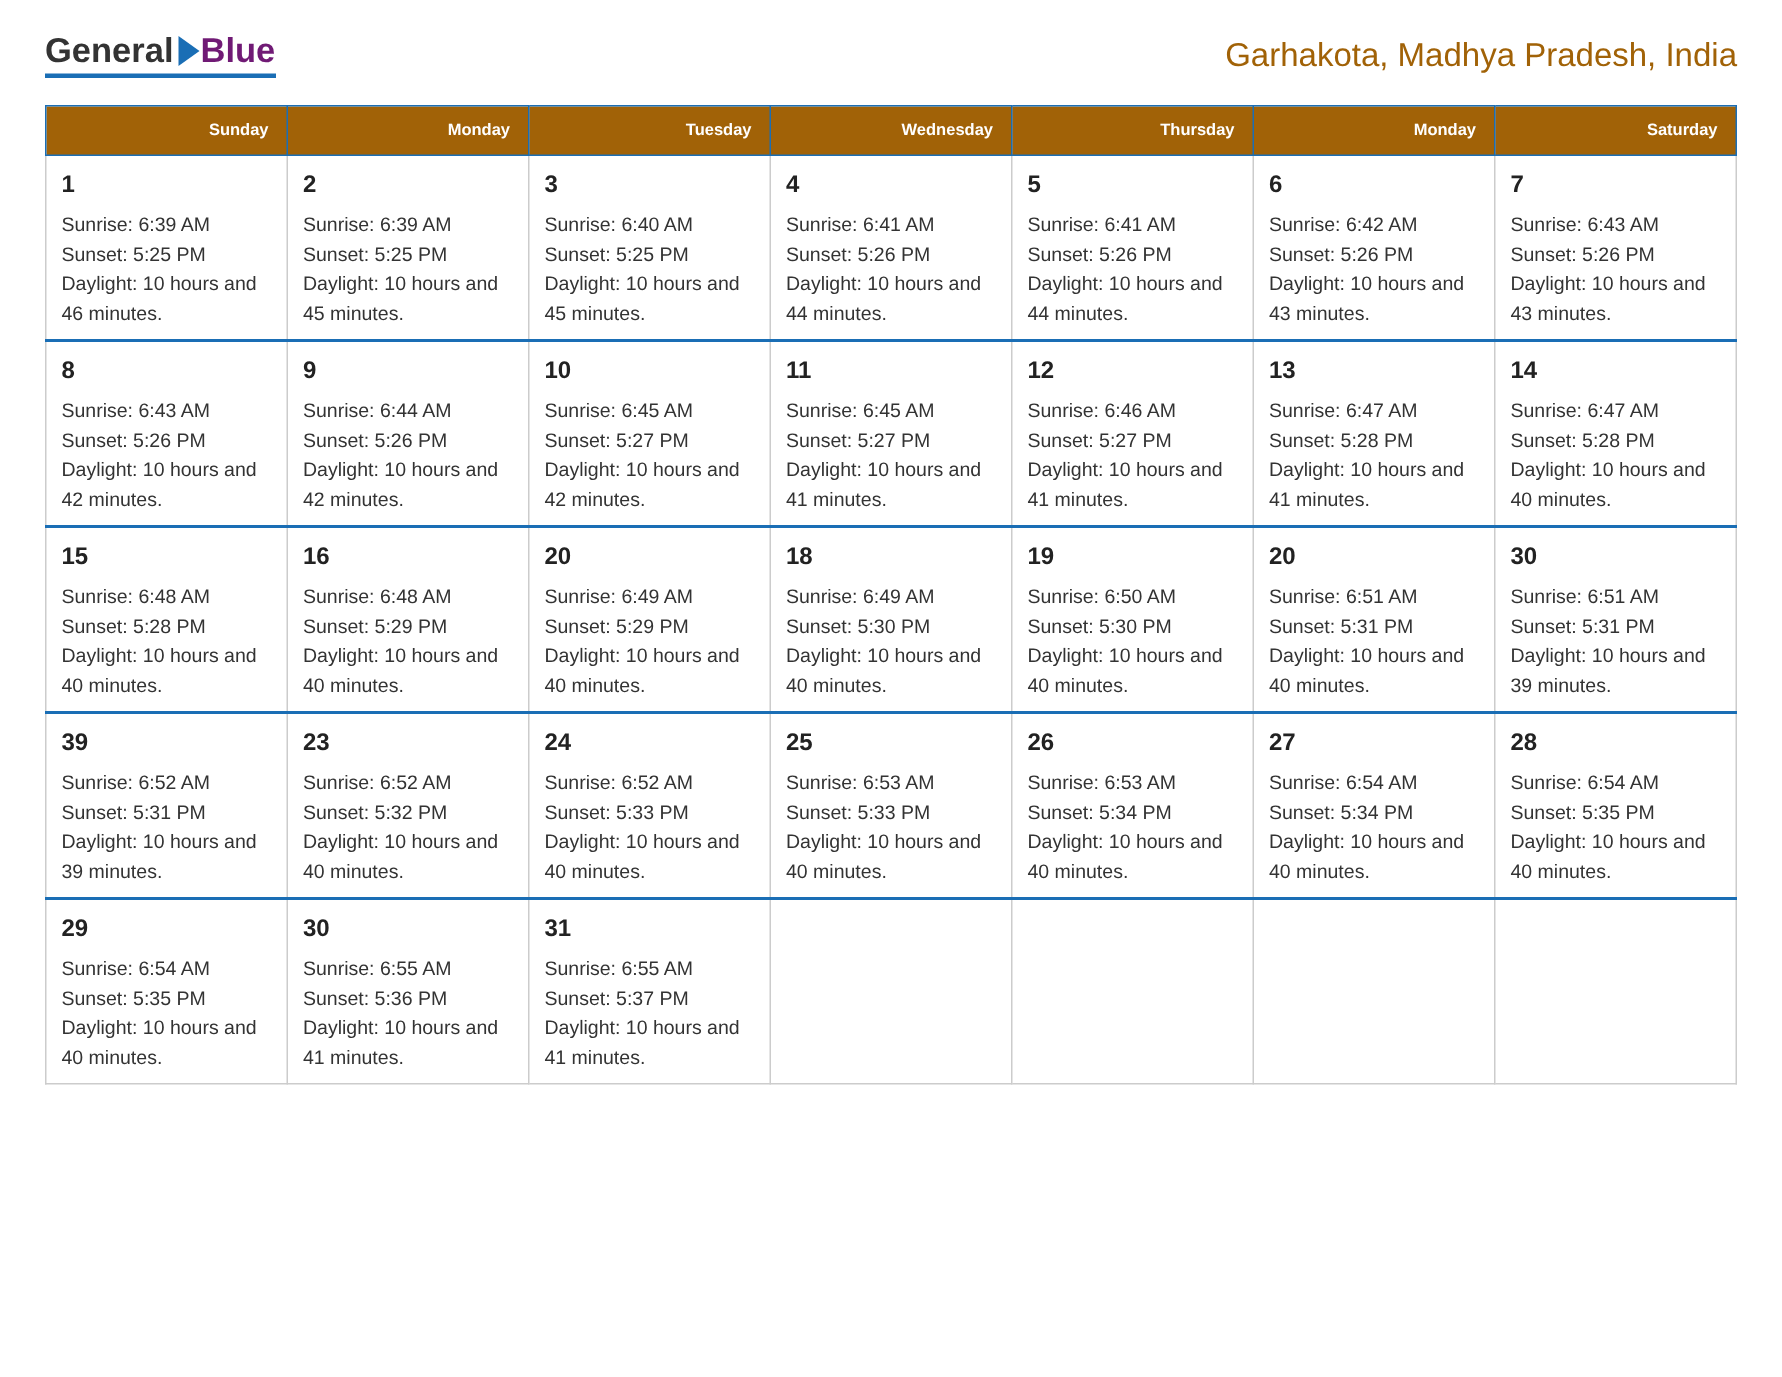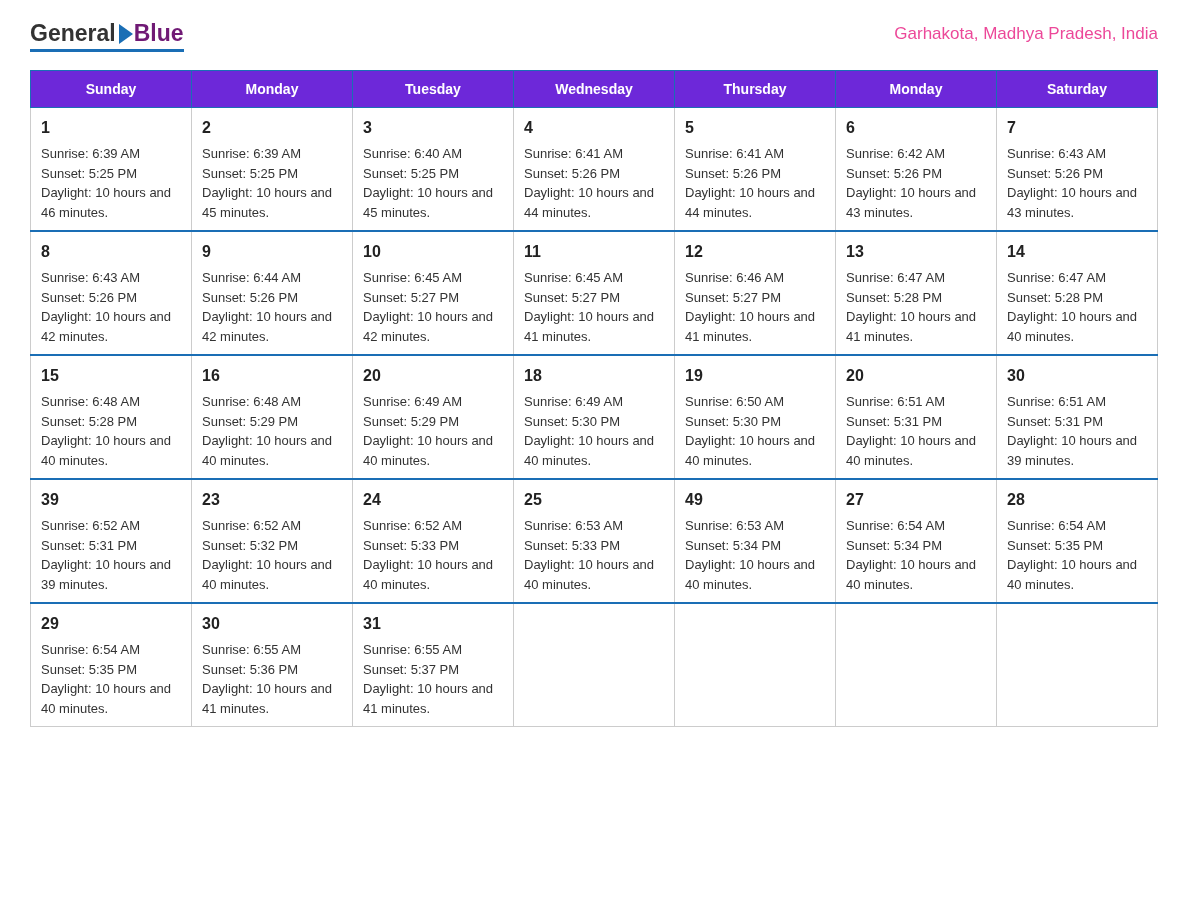--- a/index.html
+++ b/index.html
@@ -50,35 +50,35 @@
     .title-area {
       text-align: right;
     }
     .month-title {
       font-size: 52px;
       font-weight: bold;
       color: #222;
       line-height: 1.1;
     }
     .location {
-      font-size: 17px;
-      color: #ec4899;
+      font-size: 22px;
+      color: #a16207;
       margin-top: 4px;
     }
     table {
       width: 100%;
       border-collapse: collapse;
     }
     thead tr th {
-      background: #6d28d9;
+      background: #a16207;
       color: #fff;
-      font-size: 14px;
+      font-size: 11px;
       font-weight: bold;
       padding: 10px 12px;
-      text-align: center;
+      text-align: right;
       border: 1px solid #1a6eb5;
     }
     tbody tr td {
       vertical-align: top;
       padding: 8px 10px;
       font-size: 13px;
       color: #333;
       border: 1px solid #ccc;
       width: 14.28%;
       min-height: 100px;
@@ -156,21 +156,21 @@
         <td><span class="day-num">18</span>Sunrise: 6:49 AM<br>Sunset: 5:30 PM<br>Daylight: 10 hours and 40 minutes.</td>
         <td><span class="day-num">19</span>Sunrise: 6:50 AM<br>Sunset: 5:30 PM<br>Daylight: 10 hours and 40 minutes.</td>
         <td><span class="day-num">20</span>Sunrise: 6:51 AM<br>Sunset: 5:31 PM<br>Daylight: 10 hours and 40 minutes.</td>
         <td><span class="day-num">30</span>Sunrise: 6:51 AM<br>Sunset: 5:31 PM<br>Daylight: 10 hours and 39 minutes.</td>
       </tr>
       <tr>
         <td><span class="day-num">39</span>Sunrise: 6:52 AM<br>Sunset: 5:31 PM<br>Daylight: 10 hours and 39 minutes.</td>
         <td><span class="day-num">23</span>Sunrise: 6:52 AM<br>Sunset: 5:32 PM<br>Daylight: 10 hours and 40 minutes.</td>
         <td><span class="day-num">24</span>Sunrise: 6:52 AM<br>Sunset: 5:33 PM<br>Daylight: 10 hours and 40 minutes.</td>
         <td><span class="day-num">25</span>Sunrise: 6:53 AM<br>Sunset: 5:33 PM<br>Daylight: 10 hours and 40 minutes.</td>
-        <td><span class="day-num">49</span>Sunrise: 6:53 AM<br>Sunset: 5:34 PM<br>Daylight: 10 hours and 40 minutes.</td>
+        <td><span class="day-num">26</span>Sunrise: 6:53 AM<br>Sunset: 5:34 PM<br>Daylight: 10 hours and 40 minutes.</td>
         <td><span class="day-num">27</span>Sunrise: 6:54 AM<br>Sunset: 5:34 PM<br>Daylight: 10 hours and 40 minutes.</td>
         <td><span class="day-num">28</span>Sunrise: 6:54 AM<br>Sunset: 5:35 PM<br>Daylight: 10 hours and 40 minutes.</td>
       </tr>
       <tr>
         <td><span class="day-num">29</span>Sunrise: 6:54 AM<br>Sunset: 5:35 PM<br>Daylight: 10 hours and 40 minutes.</td>
         <td><span class="day-num">30</span>Sunrise: 6:55 AM<br>Sunset: 5:36 PM<br>Daylight: 10 hours and 41 minutes.</td>
         <td><span class="day-num">31</span>Sunrise: 6:55 AM<br>Sunset: 5:37 PM<br>Daylight: 10 hours and 41 minutes.</td>
         <td class="empty-cell"></td>
         <td class="empty-cell"></td>
         <td class="empty-cell"></td>

